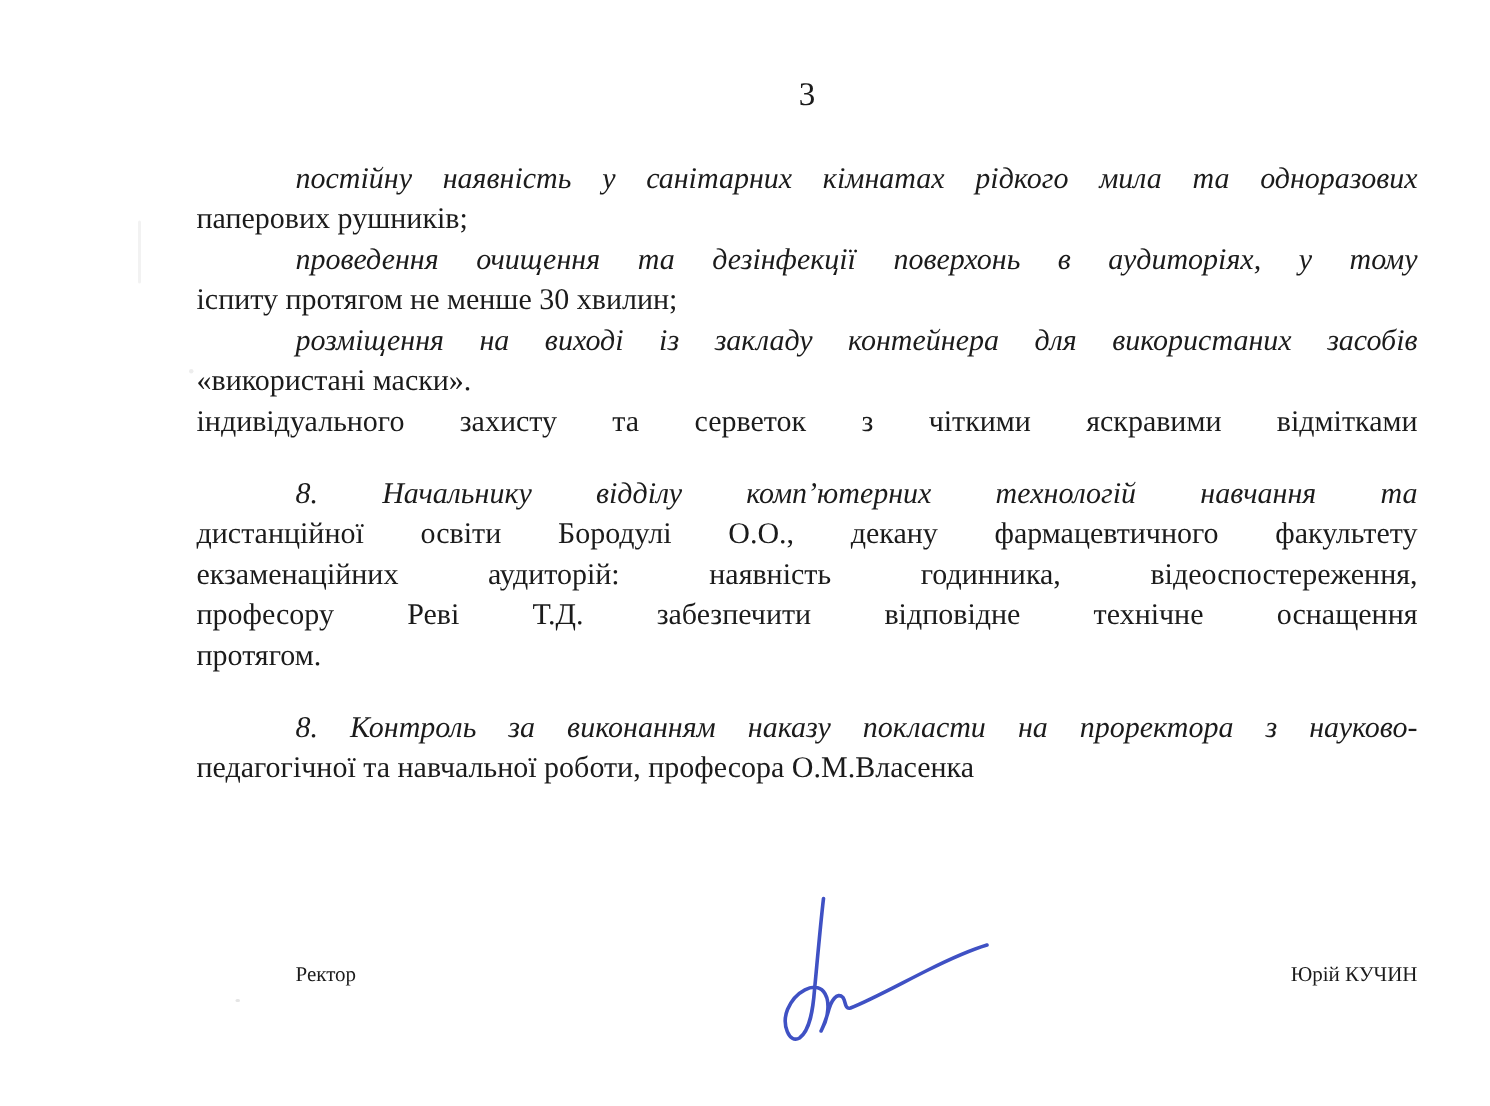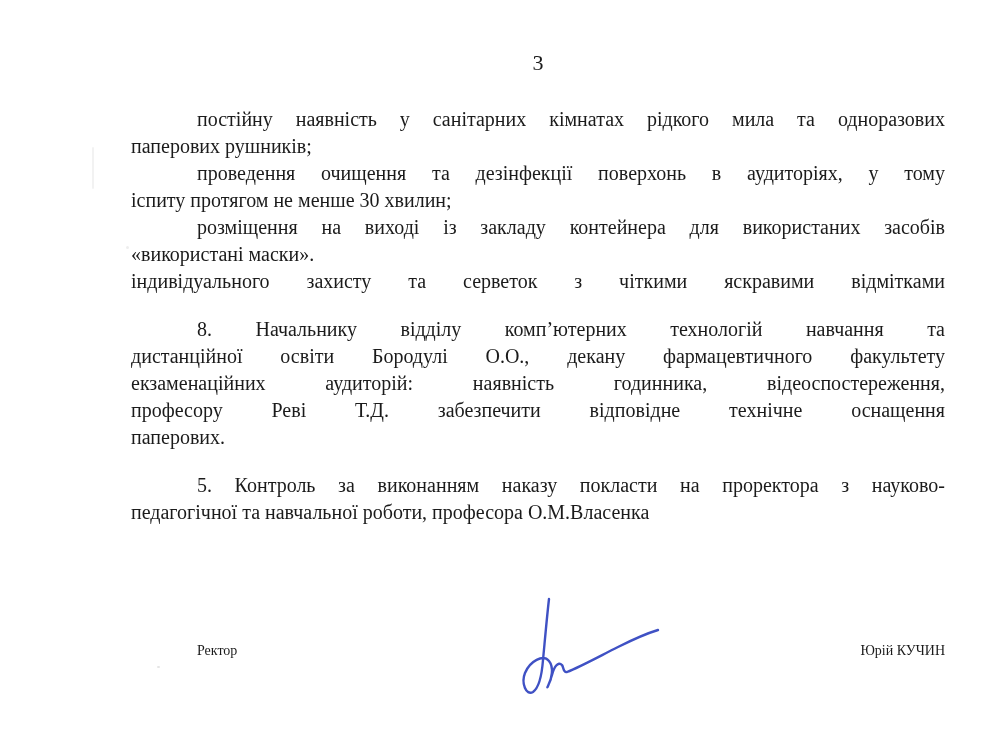--- a/index.html
+++ b/index.html
@@ -33,21 +33,21 @@
     font-size: 20px;
     line-height: 27px;
   }
   .para { margin: 0; }
   .gap  { margin-top: 21px; }
   .line { display: block; }
   .j {
     text-align: justify;
     text-align-last: justify;
   }
-  .ind { text-indent: 66px; }
+  .ind { text-indent: 66px; font-style: italic; }
   .sig-row {
     position: absolute;
     top: 637px;
     left: 131px;
     width: 814px;
     font-size: 14px;
     line-height: 27px;
     display: flex;
     justify-content: space-between;
   }
@@ -93,25 +93,25 @@
       <span class="line j ind">розміщення на виході із закладу контейнера для використаних засобів</span>
       <span class="line">«використані маски».</span>
       <span class="line j">індивідуального захисту та серветок з чіткими яскравими відмітками</span>
     </p>
 
     <p class="para gap">
       <span class="line j ind">8. Начальнику відділу комп’ютерних технологій навчання та</span>
       <span class="line j">дистанційної освіти Бородулі О.О., декану фармацевтичного факультету</span>
       <span class="line j">екзаменаційних аудиторій: наявність годинника, відеоспостереження,</span>
       <span class="line j">професору Реві Т.Д. забезпечити відповідне технічне оснащення</span>
-      <span class="line">паперових.</span>
+      <span class="line">протягом.</span>
     </p>
 
     <p class="para gap">
-      <span class="line j ind">5. Контроль за виконанням наказу покласти на проректора з науково-</span>
+      <span class="line j ind">8. Контроль за виконанням наказу покласти на проректора з науково-</span>
       <span class="line">педагогічної та навчальної роботи, професора О.М.Власенка</span>
     </p>
 
   </div>
 
   <div class="sig-row">
     <span class="role">Ректор</span>
     <span class="name">Юрій КУЧИН</span>
   </div>
 

